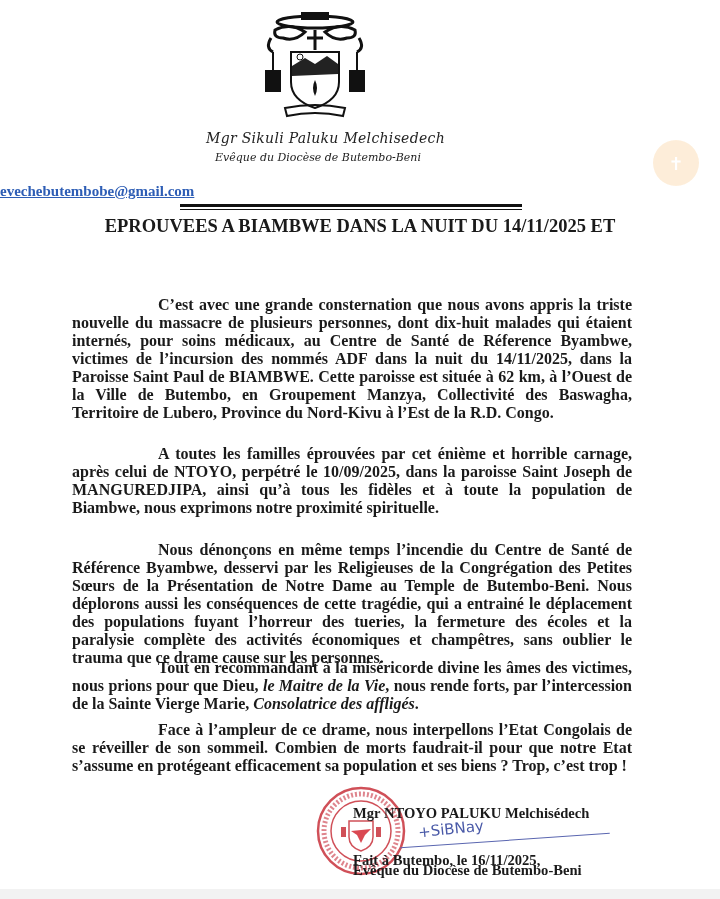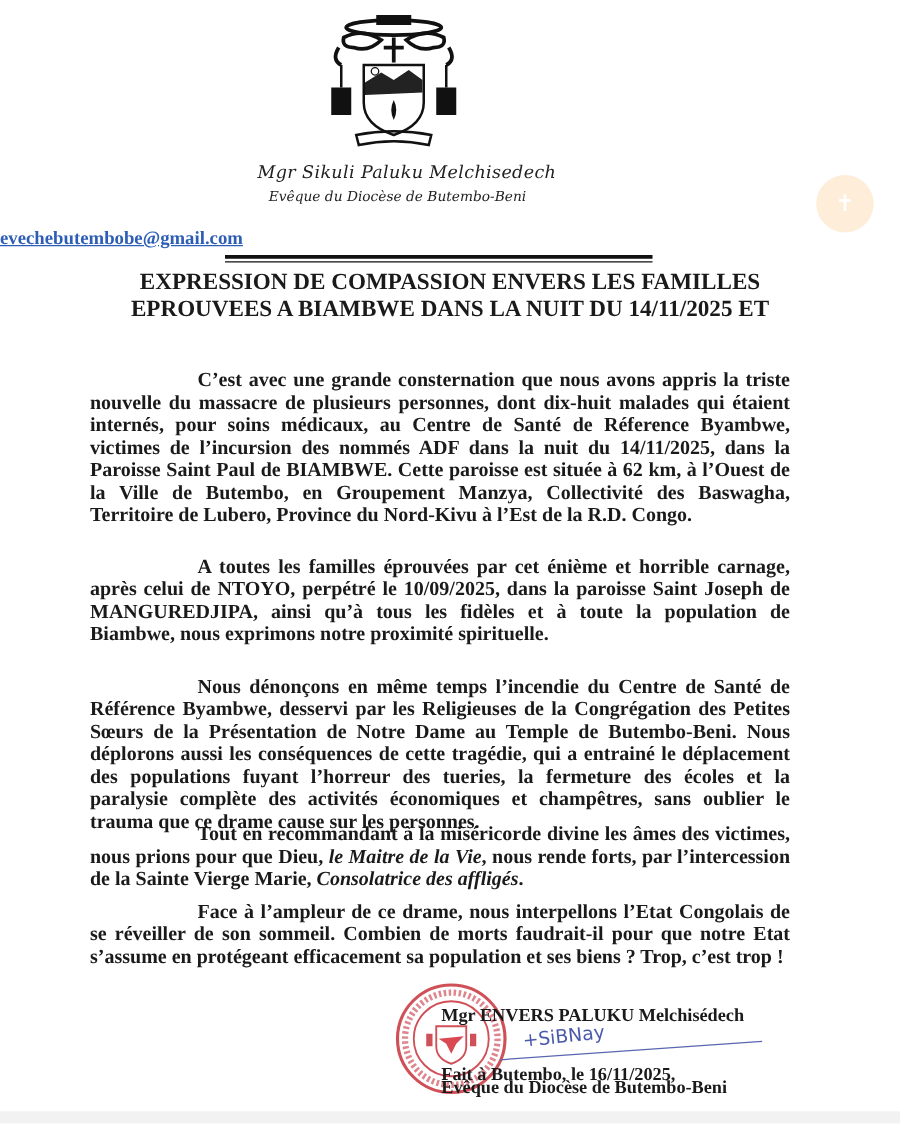--- a/index.html
+++ b/index.html
@@ -77,42 +77,41 @@
   <path d="M30 100 Q60 94 90 100 L88 108 Q60 102 32 108 Z" fill="none" stroke="#111" stroke-width="2"></path>
 </svg>
 
 <div class="bishop-name">Mgr Sikuli Paluku Melchisedech</div>
 <div class="bishop-title">Evêque du Diocèse de Butembo-Beni</div>
 <div class="email">evechebutembobe@gmail.com</div>
 <div class="rule1"></div>
 <div class="rule2"></div>
 
 <div class="title">
-  <div>EXPRESSION DE COMPASSION ENVERS LES FAMILLES</div>
   <div>EPROUVEES A BIAMBWE DANS LA NUIT DU 14/11/2025 ET</div>
 </div>
 
 <div class="para p1"><span class="indent"></span><span>C’est avec une grande consternation que nous avons appris la triste nouvelle du massacre de plusieurs personnes, dont dix-huit malades qui étaient internés, pour soins médicaux, au Centre de Santé de Réference Byambwe, victimes de l’incursion des nommés ADF dans la nuit du 14/11/2025, dans la Paroisse Saint Paul de BIAMBWE. Cette paroisse est située à 62 km, à l’Ouest de la Ville de Butembo, en Groupement Manzya, Collectivité des Baswagha, Territoire de Lubero, Province du Nord-Kivu à l’Est de la R.D. Congo.</span></div>
 <div class="para p2"><span class="indent"></span><span>A toutes les familles éprouvées par cet énième et horrible carnage, après celui de NTOYO, perpétré le 10/09/2025, dans la paroisse Saint Joseph de MANGUREDJIPA, ainsi qu’à tous les fidèles et à toute la population de Biambwe, nous exprimons notre proximité spirituelle.</span></div>
 <div class="para p3"><span class="indent"></span><span>Nous dénonçons en même temps l’incendie du Centre de Santé de Référence Byambwe, desservi par les Religieuses de la Congrégation des Petites Sœurs de la Présentation de Notre Dame au Temple de Butembo-Beni. Nous déplorons aussi les conséquences de cette tragédie, qui a entrainé le déplacement des populations fuyant l’horreur des tueries, la fermeture des écoles et la paralysie complète des activités économiques et champêtres, sans oublier le trauma que ce drame cause sur les personnes.</span></div>
 <div class="para p4"><span class="indent"></span><span>Tout en recommandant à la miséricorde divine les âmes des victimes, nous prions pour que Dieu, </span><span class="it">le Maitre de la Vie</span><span>, nous rende forts, par l’intercession de la Sainte Vierge Marie, </span><span class="it">Consolatrice des affligés</span><span>.</span></div>
 <div class="para p5"><span class="indent"></span><span>Face à l’ampleur de ce drame, nous interpellons l’Etat Congolais de se réveiller de son sommeil. Combien de morts faudrait-il pour que notre Etat s’assume en protégeant efficacement sa population et ses biens ? Trop, c’est trop !</span></div>
 
 <svg class="stamp" viewBox="0 0 92 92">
   <circle cx="46" cy="46" r="43" fill="none" stroke="#c8323c" stroke-width="2.5"></circle>
   <circle cx="46" cy="46" r="30" fill="none" stroke="#c8323c" stroke-width="1.5"></circle>
   <circle cx="46" cy="46" r="37" fill="none" stroke="#d9707a" stroke-width="5" stroke-dasharray="2 2"></circle>
   <path d="M34 36 L58 36 L58 52 Q58 62 46 66 Q34 62 34 52 Z" fill="none" stroke="#c8323c" stroke-width="1.5"></path>
   <path d="M36 46 L56 44 L50 50 L46 58 L42 50 Z" fill="#d42a35"></path>
   <rect x="26" y="42" width="5" height="10" fill="#c8323c"></rect>
   <rect x="61" y="42" width="5" height="10" fill="#c8323c"></rect>
 </svg>
 
 <div class="sign s1">Fait à Butembo, le 16/11/2025,</div>
-<div class="sign s2">Mgr ENVERS PALUKU Melchisédech</div>
+<div class="sign s2">Mgr NTOYO PALUKU Melchisédech</div>
 <div class="signature">+SiBNay</div>
 <div class="sig-line"></div>
 <div class="sign s3">Evêque du Diocèse de Butembo-Beni</div>
 
 <div class="fab">
   <span>✝</span>
 </div>
 
 <div class="bottom-bar"></div>
 

